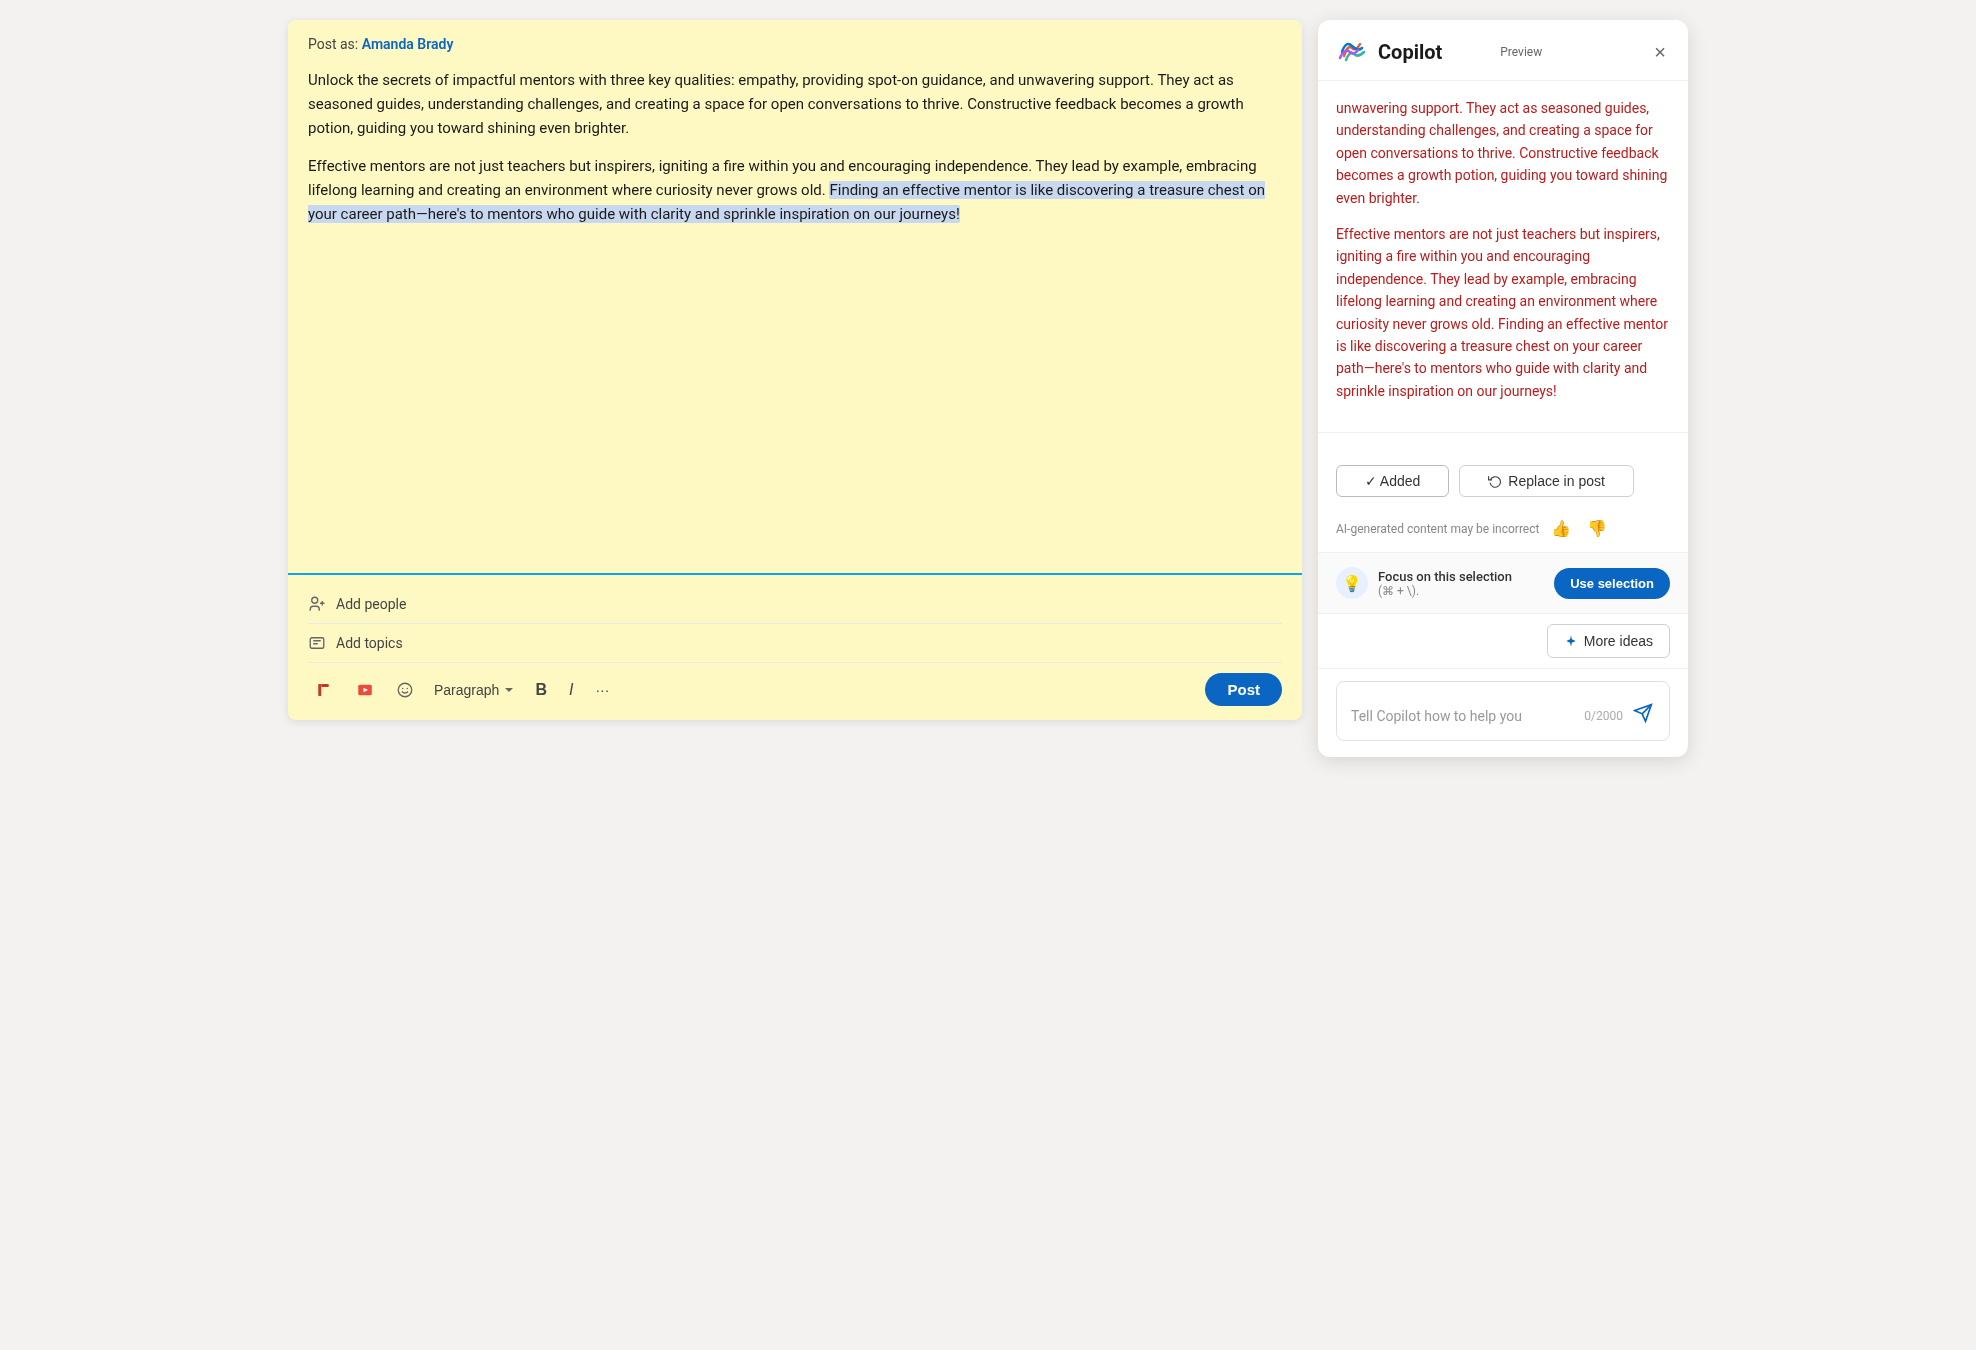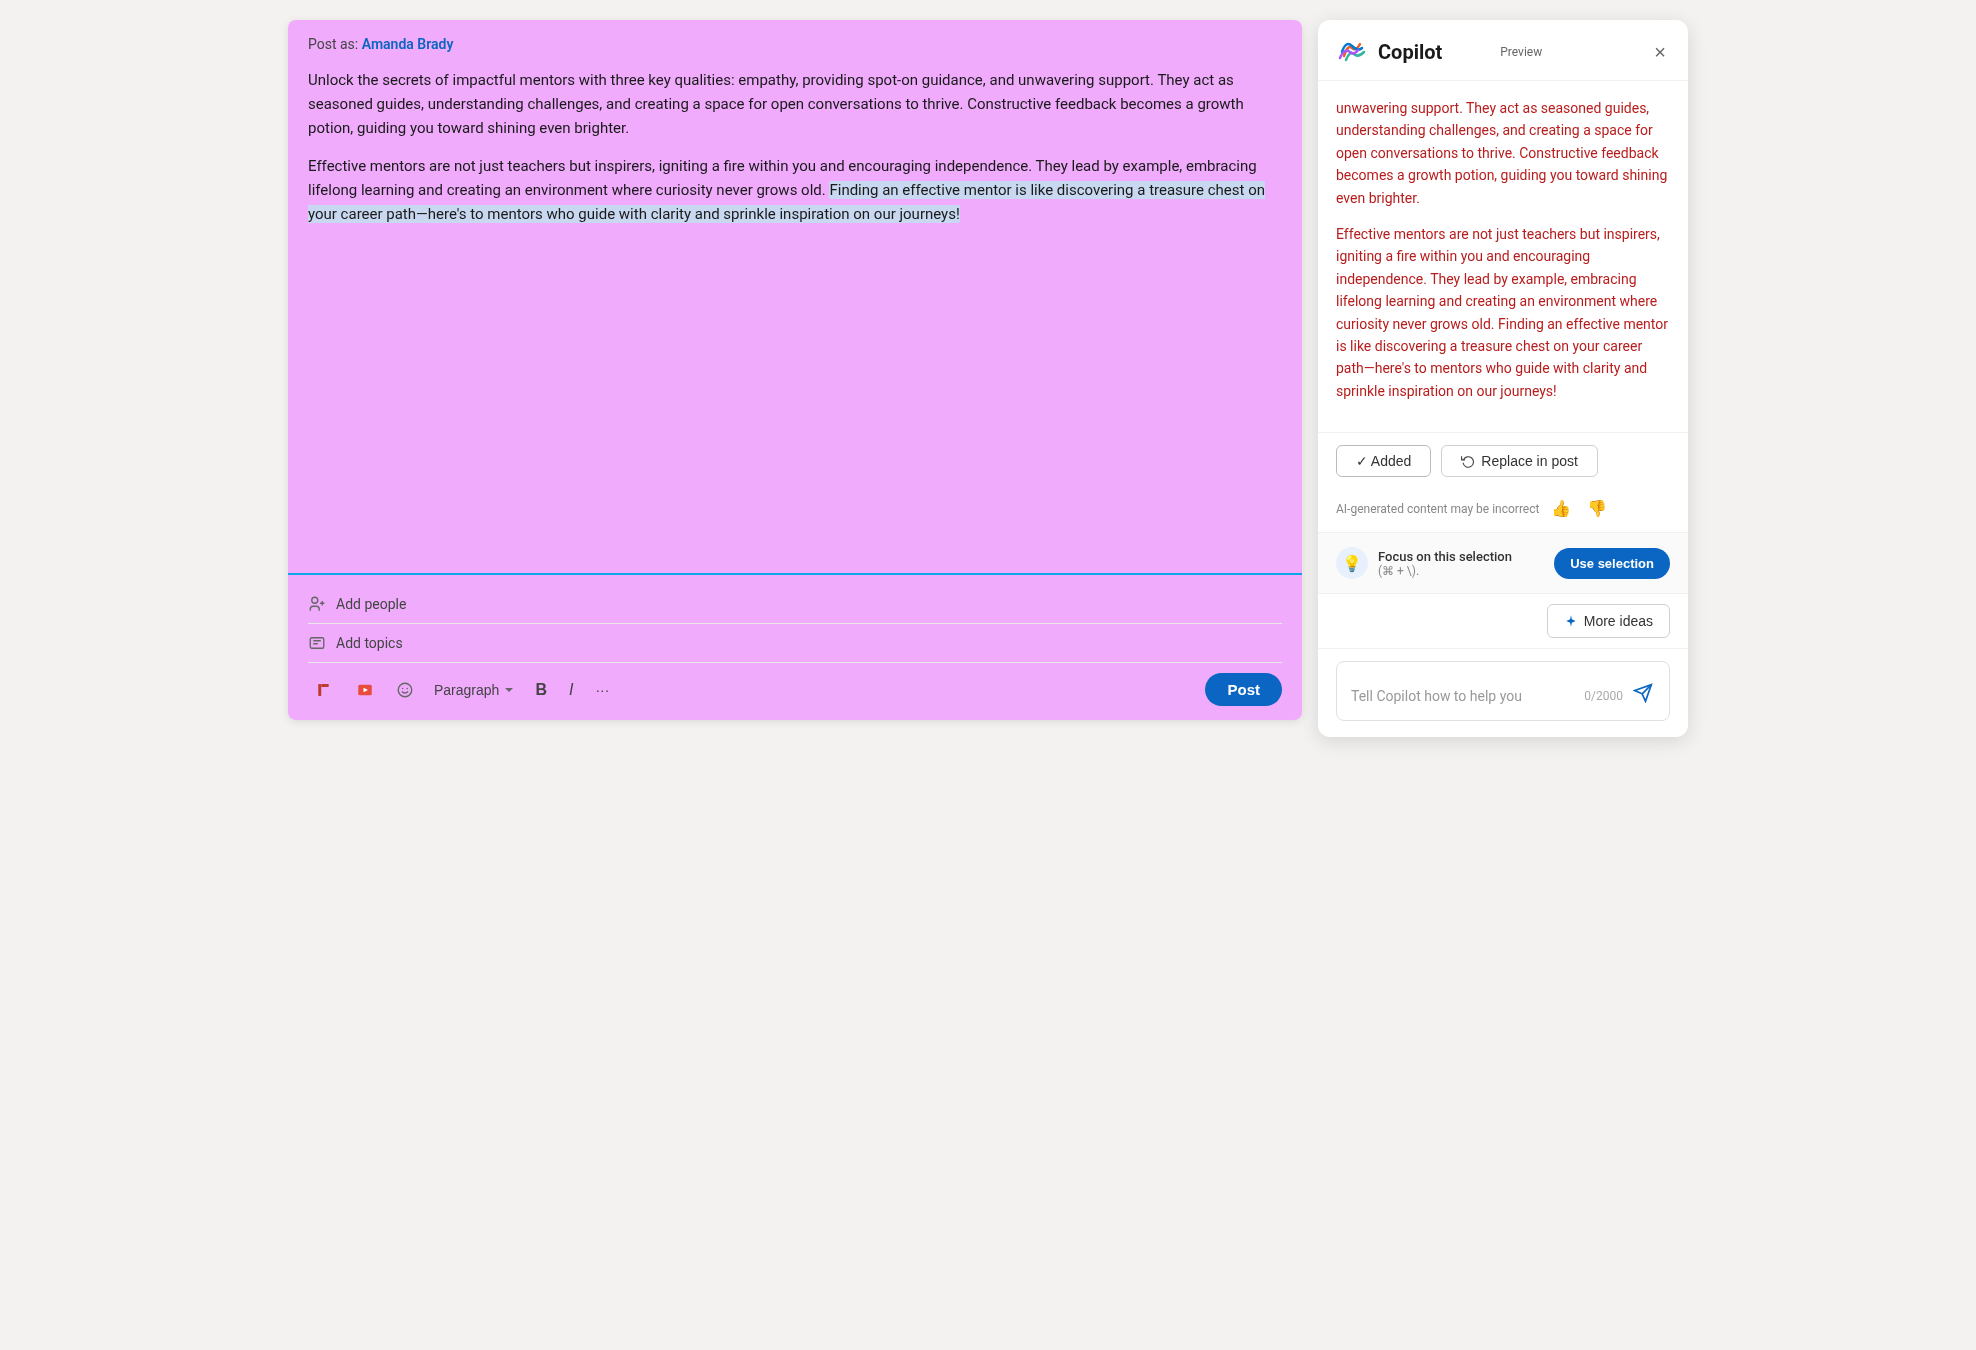--- a/index.html
+++ b/index.html
@@ -17,21 +17,21 @@
       display: flex;
       gap: 16px;
       width: 100%;
       max-width: 1400px;
       align-items: flex-start;
     }
 
     
     .editor-panel {
       flex: 1;
-      background: #f0abfc;
+      background: #fef9c3;
       border-radius: 8px;
       box-shadow: 0 2px 8px rgba(0,0,0,0.1);
       overflow: hidden;
       min-height: 700px;
       display: flex;
       flex-direction: column;
     }
 
     .post-as-bar {
       padding: 16px 20px 8px 20px;
@@ -206,24 +206,25 @@
       flex-wrap: wrap;
     }
 
     .action-btn {
       display: flex;
       align-items: center;
       gap: 6px;
       border: 1px solid #d0d0d0;
       background: #fff;
       border-radius: 6px;
-      padding: 7px 19px;
+      padding: 7px 28px;
       font-size: 14px;
       cursor: pointer;
       color: #333;
+      margin-top: 20px;
     }
 
     .action-btn.added {
       background: #fff;
       border-color: #bbb;
     }
 
     .feedback-area {
       display: flex;
       align-items: center;

